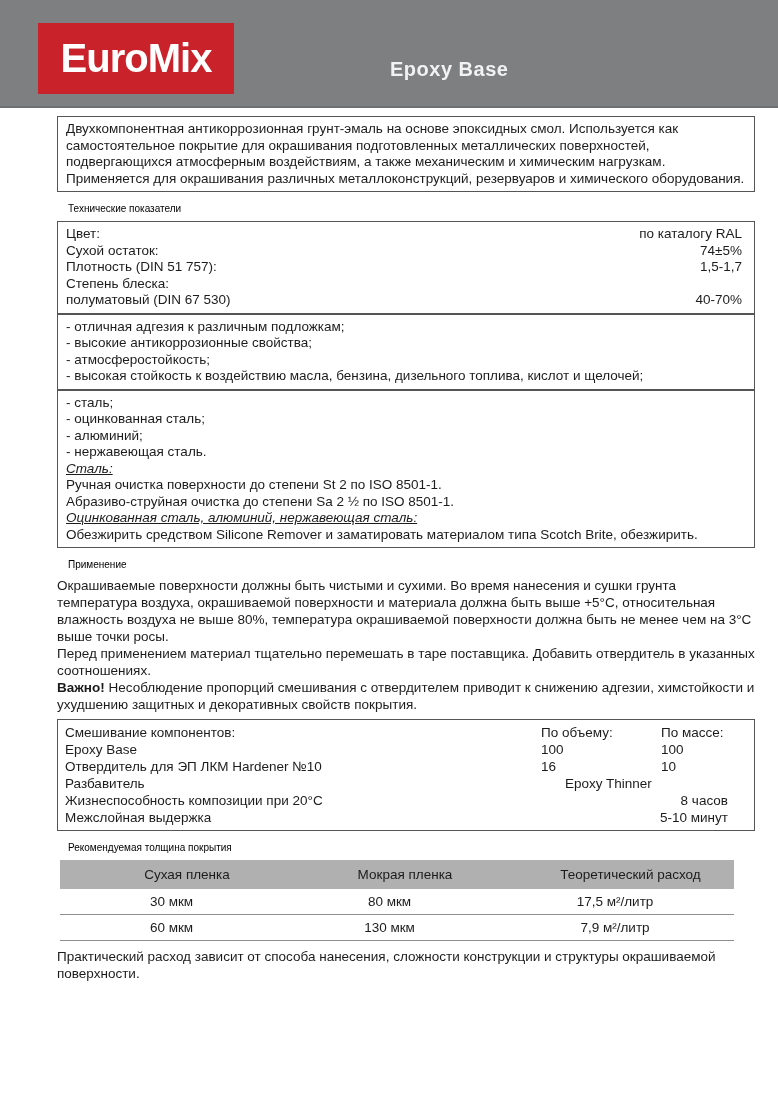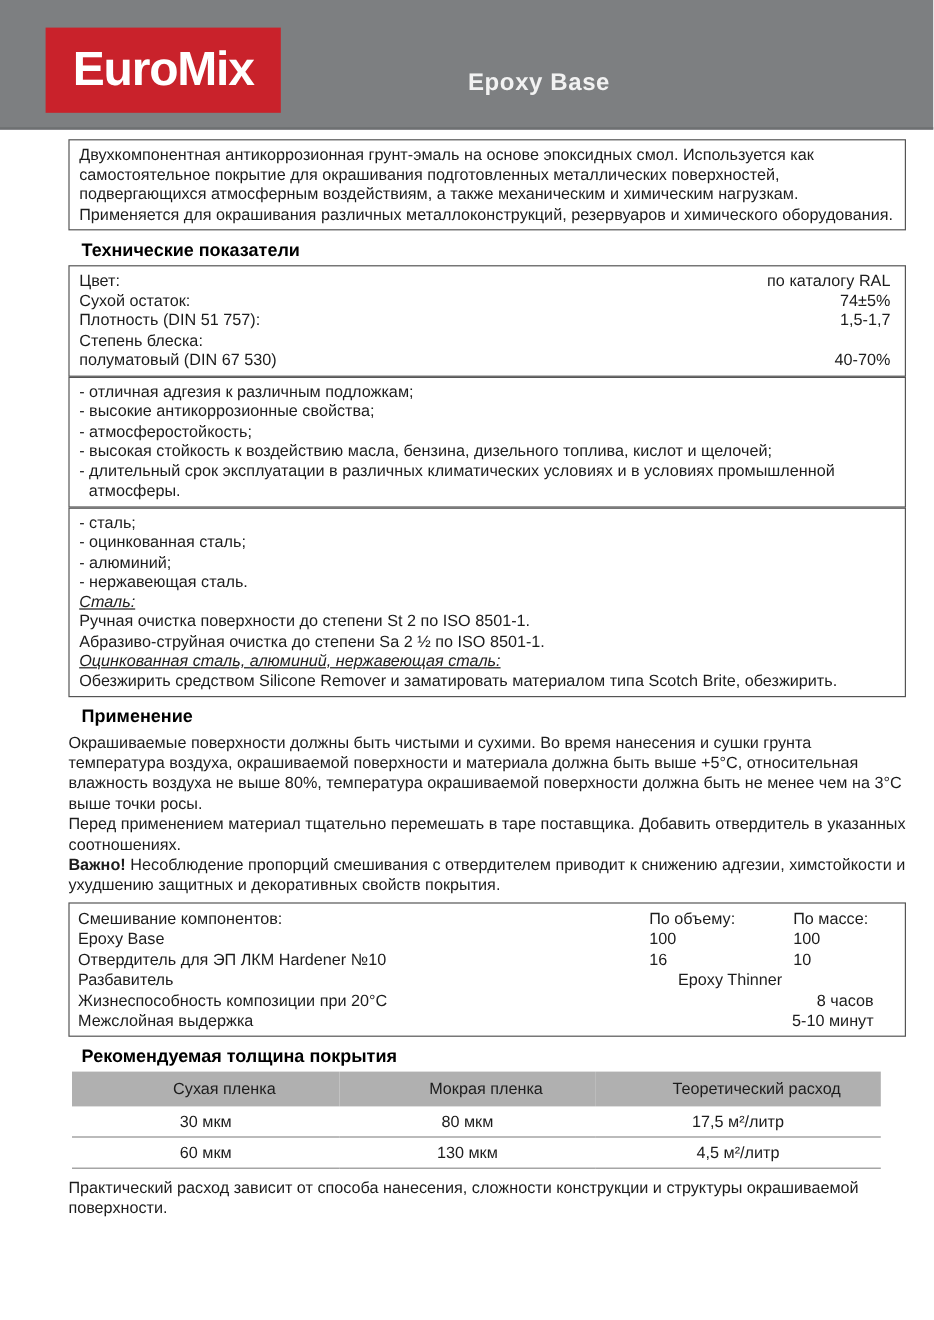--- a/index.html
+++ b/index.html
@@ -34,21 +34,21 @@
   }
   
   .content{margin:0 23px 0 57px;width:698px;box-sizing:border-box;padding-top:8px;font-size:13.5px;}
   .box{
     border:1px solid #555;
     padding:4px 8px;
     line-height:16.5px;
     box-sizing:border-box;
   }
   .section-heading{
-    font-size:15px;font-weight:bold;line-height:18px;
+    font-size:10px;font-weight:normal;line-height:18px;
     padding-left:11px;margin:8px 0 3px 0;color:#000;
   }
   p{margin:0;}
   
   .spec-row{display:flex;line-height:16.5px;}
   .spec-value{margin-left:auto;padding-right:4px;white-space:nowrap;}
   
   .list-line{line-height:16.5px;}
   .hang{padding-left:8px;text-indent:-8px;}
   .sub-italic{font-style:italic;text-decoration:underline;}
@@ -110,21 +110,20 @@
         <span>полуматовый (DIN 67 530)</span>
         <span class="spec-value">40-70%</span>
       </div>
     </div>
 
     <div class="box">
       <div class="list-line hang">- отличная адгезия к различным подложкам;</div>
       <div class="list-line hang">- высокие антикоррозионные свойства;</div>
       <div class="list-line hang">- атмосферостойкость;</div>
       <div class="list-line hang">- высокая стойкость к воздействию масла, бензина, дизельного топлива, кислот и щелочей;</div>
-      <div class="list-line hang">- длительный срок эксплуатации в различных климатических условиях и в условиях промышленной атмосферы.</div>
     </div>
 
     <div class="box">
       <div class="list-line">- сталь;</div>
       <div class="list-line">- оцинкованная сталь;</div>
       <div class="list-line">- алюминий;</div>
       <div class="list-line">- нержавеющая сталь.</div>
       <div class="list-line sub-italic">Сталь:</div>
       <div class="list-line">Ручная очистка поверхности до степени St 2 по ISO 8501-1.</div>
       <div class="list-line">Абразиво-струйная очистка до степени Sa 2 ½ по ISO 8501-1.</div>
@@ -180,21 +179,21 @@
       </thead>
       <tbody>
         <tr>
           <td>30 мкм</td>
           <td>80 мкм</td>
           <td>17,5 м²/литр</td>
         </tr>
         <tr>
           <td>60 мкм</td>
           <td>130 мкм</td>
-          <td>4,5 м²/литр</td>
+          <td>7,9 м²/литр</td>
         </tr>
       </tbody>
     </table>
 
     <p class="footer-note">Практический расход зависит от способа нанесения, сложности конструкции и структуры окрашиваемой поверхности.</p>
 
   </div>
 </div>
 
 </body></html>

